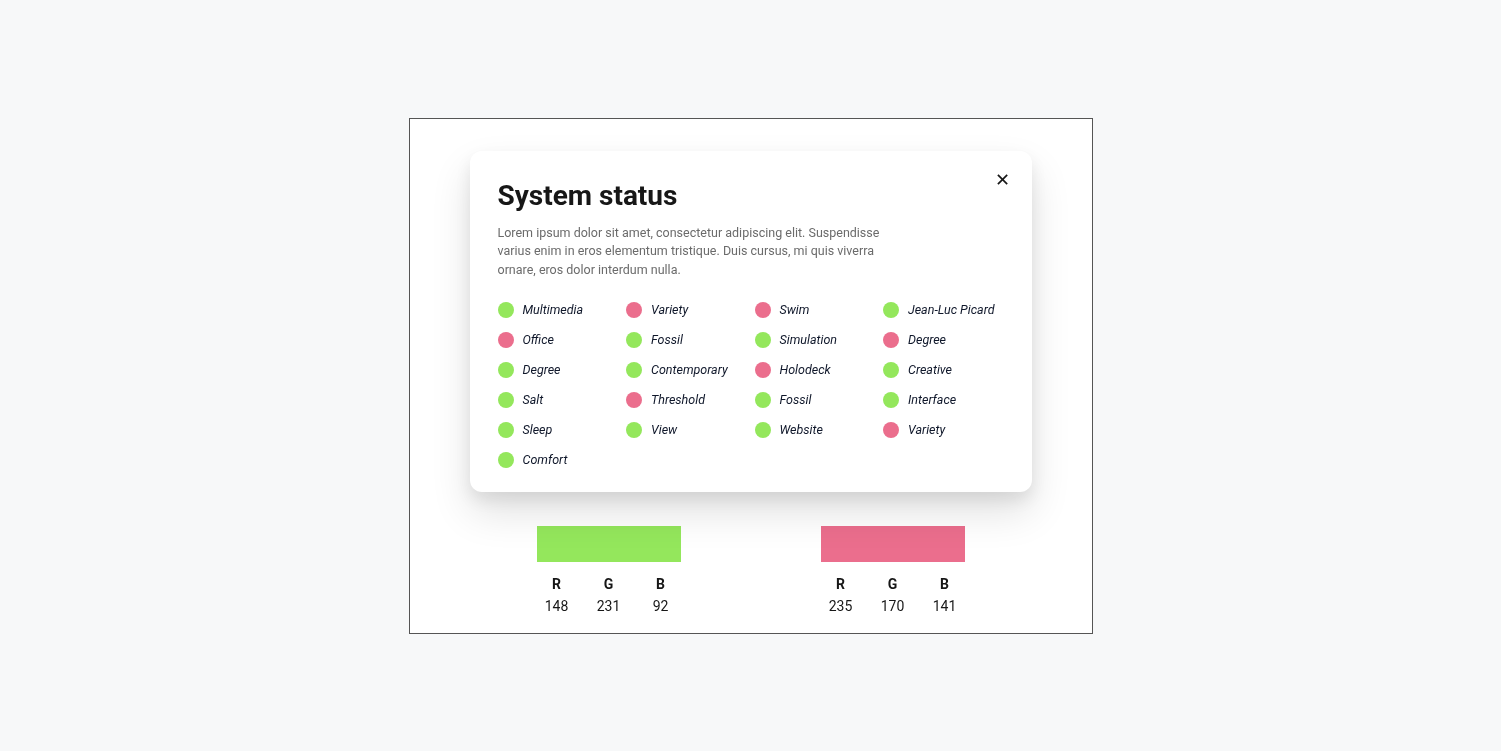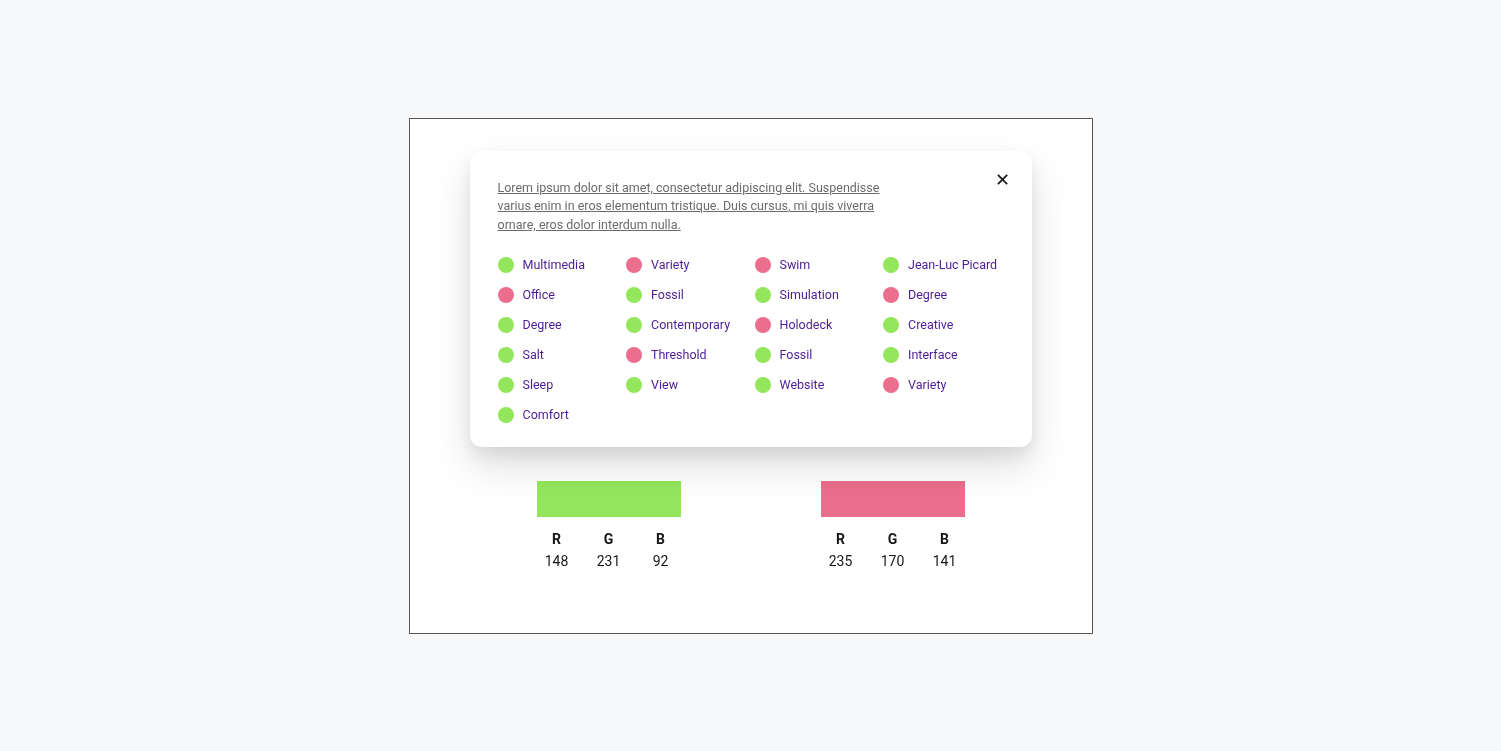--- a/index.html
+++ b/index.html
@@ -52,21 +52,20 @@
       font-weight: 700;
       color: #171717;
       margin-bottom: 12px;
     }
     .dialog-desc {
       font-size: 12.5px;
       color: #6b6b6b;
       line-height: 1.5;
       margin-bottom: 22px;
       max-width: 400px;
-      text-decoration: underline;
     }
     .status-grid {
       display: grid;
       grid-template-columns: repeat(4, 1fr);
       column-gap: 8px;
       row-gap: 14px;
     }
     .status-item {
       display: flex;
       align-items: center;
@@ -75,21 +74,22 @@
     .status-dot {
       width: 16px;
       height: 16px;
       border-radius: 50%;
       flex-shrink: 0;
     }
     .dot-green { background: #94e75c; }
     .dot-pink  { background: #eb6e8d; }
     .status-label {
       font-size: 12.5px;
-      color: #4c1d95;
+      color: #0f172a;
+      font-style: italic;
     }
     .swatches {
       display: flex;
       justify-content: center;
       gap: 140px;
       margin-top: 34px;
     }
     .swatch-block {
       display: flex;
       flex-direction: column;
@@ -124,20 +124,21 @@
   </style>
 </head>
 <body>
 
 <div class="frame">
 
   <div class="dialog">
     <div class="dialog-close">
       <span>✕</span>
     </div>
+    <h1 class="dialog-title">System status</h1>
     <p class="dialog-desc">Lorem ipsum dolor sit amet, consectetur adipiscing elit. Suspendisse varius enim in eros elementum tristique. Duis cursus, mi quis viverra ornare, eros dolor interdum nulla.</p>
     <div class="status-grid" id="status-grid">
         <div class="status-item">
           <span class="status-dot dot-green"></span>
           <span class="status-label">Multimedia</span>
         </div>
         <div class="status-item">
           <span class="status-dot dot-pink"></span>
           <span class="status-label">Variety</span>
         </div>

